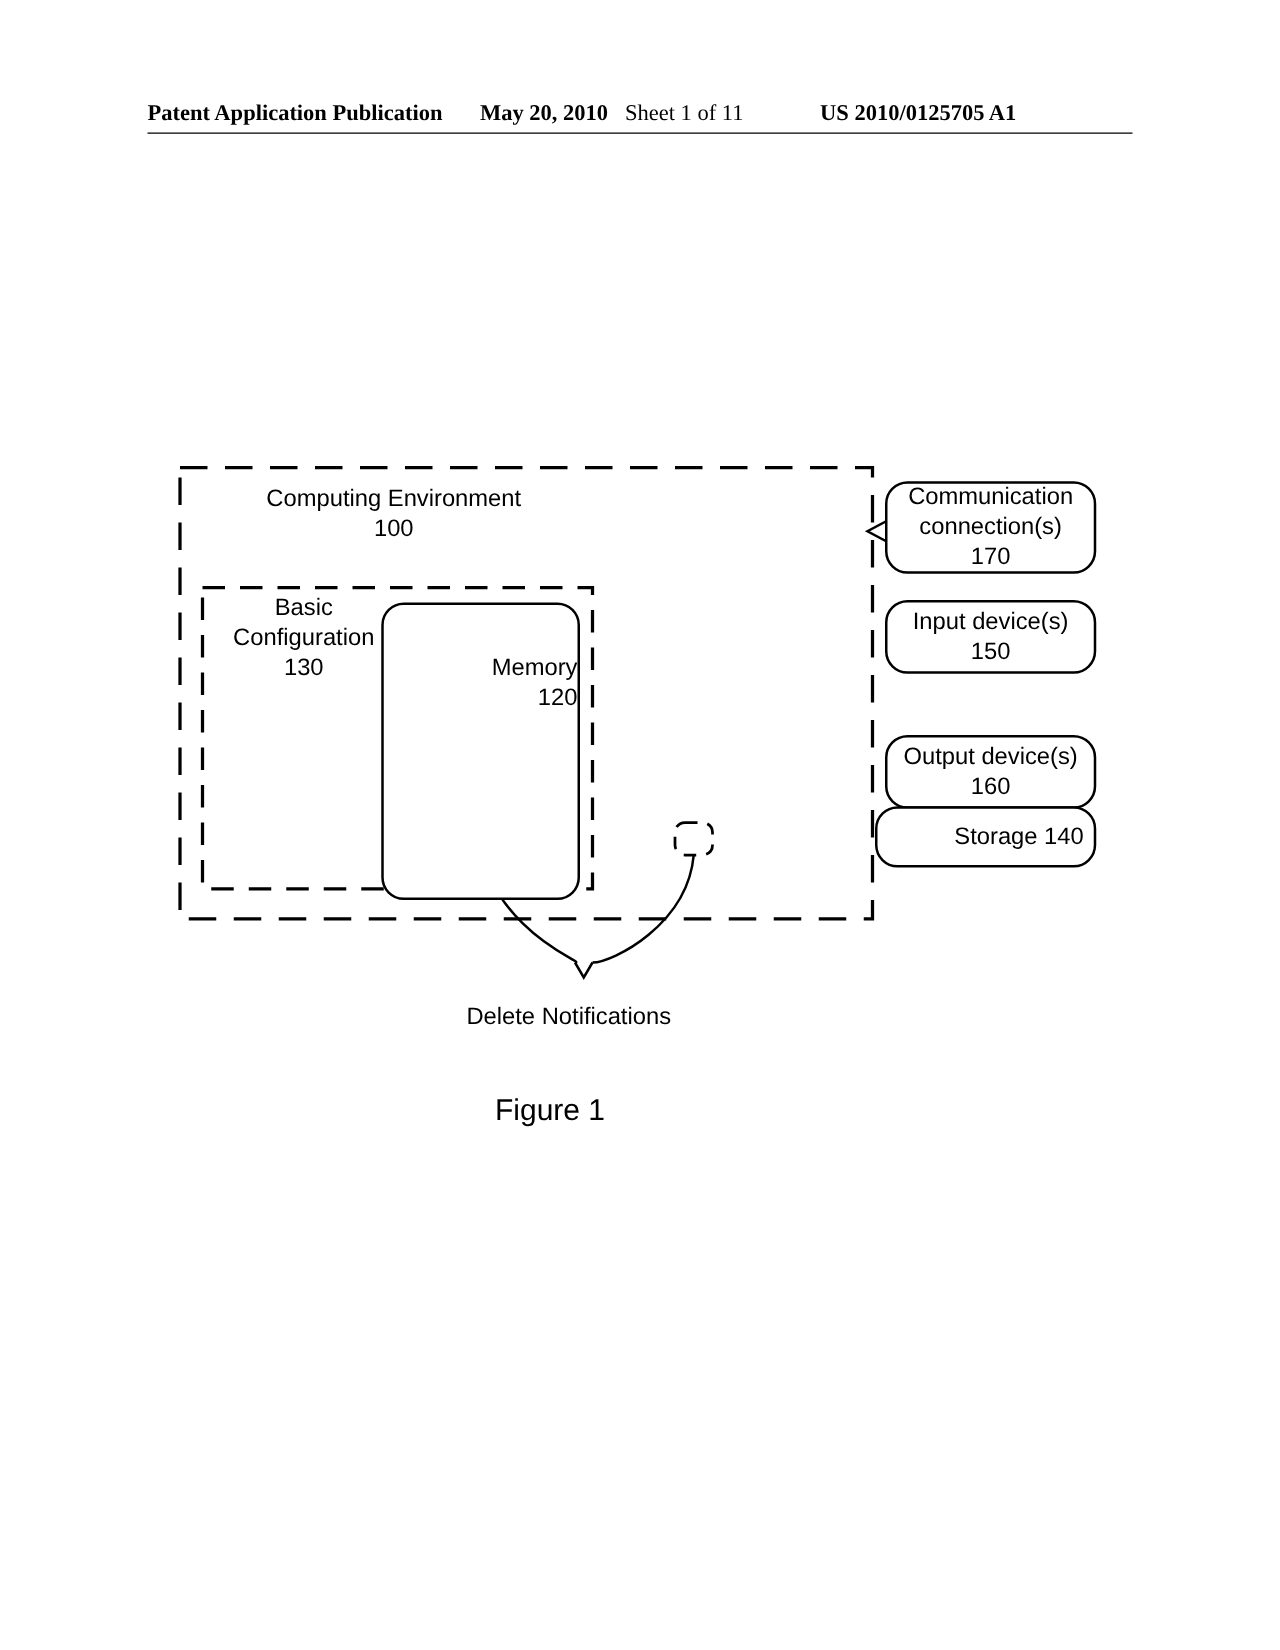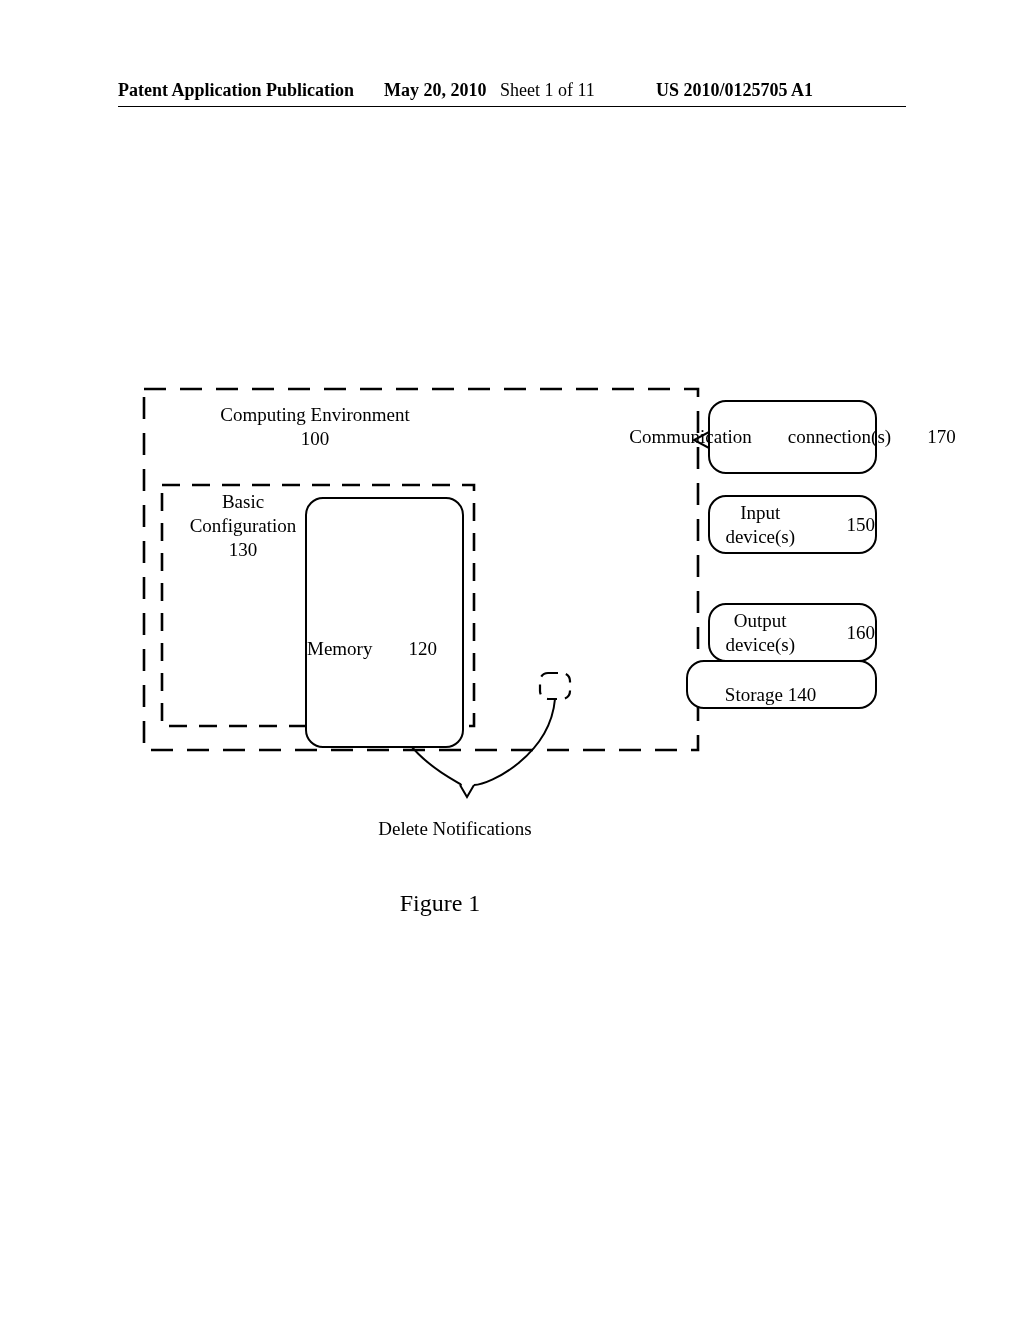--- a/index.html
+++ b/index.html
@@ -37,40 +37,38 @@
   .hr-line {
     position: absolute;
     top: 106px;
     left: 118px;
     width: 788px;
     border-top: 1.5px solid #000;
   }
 
   .diagram {
     position: absolute;
-    top: 385px;
+    top: 370px;
     left: 140px;
     width: 620px;
     height: 530px;
-    font-family: Liberation Serif, serif;
   }
 
   .box {
     position: absolute;
     border: 2.2px solid #000;
     border-radius: 18px;
     text-align: center;
     display: flex;
-    flex-direction: row;
+    flex-direction: column;
     align-items: center;
     justify-content: center;
     font-size: 19px;
     line-height: 1.25;
     background: #fff;
-    gap: 36px;
   }
 
   .label {
     position: absolute;
     text-align: center;
     font-size: 19px;
     line-height: 1.25;
   }
 
   .comp-env-label {
@@ -171,42 +169,42 @@
       <span>100</span>
     </div>
 
     <div class="label basic-conf-label">
       <span>Basic</span><br>
       <span>Configuration</span><br>
       <span>130</span>
     </div>
 
 
-    <div class="box mem-box" style="justify-content:flex-start; padding-top:52px;">
+    <div class="box mem-box" style="justify-content:flex-start; padding-top:39px;align-items:flex-end;">
       <span>Memory</span>
       <span>120</span>
     </div>
 
     <div class="box comm-box">
       <span>Communication</span>
       <span>connection(s)</span>
       <span>170</span>
     </div>
 
     <div class="box input-box">
       <span>Input device(s)</span>
       <span>150</span>
     </div>
 
     <div class="box output-box">
       <span>Output device(s)</span>
       <span>160</span>
     </div>
 
-    <div class="box storage-box" style="justify-content:center; align-items:flex-end; padding-right:22px;">
+    <div class="box storage-box" style="justify-content:center; align-items:flex-end; padding-right:8px;">
       <span>Storage 140</span>
     </div>
 
     <div class="software-caption">
       <br>
       <span>Delete Notifications</span>
     </div>
 
     <div class="figure-caption">Figure 1</div>
 

